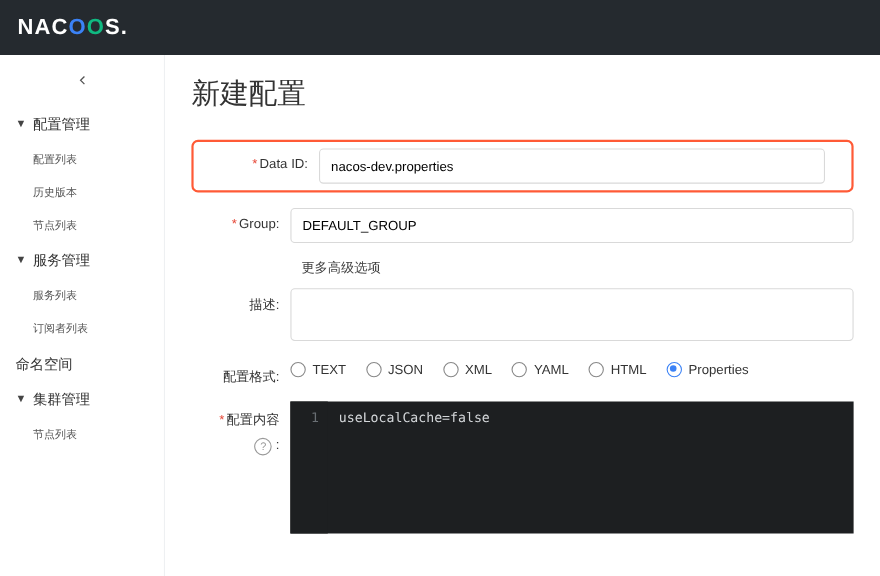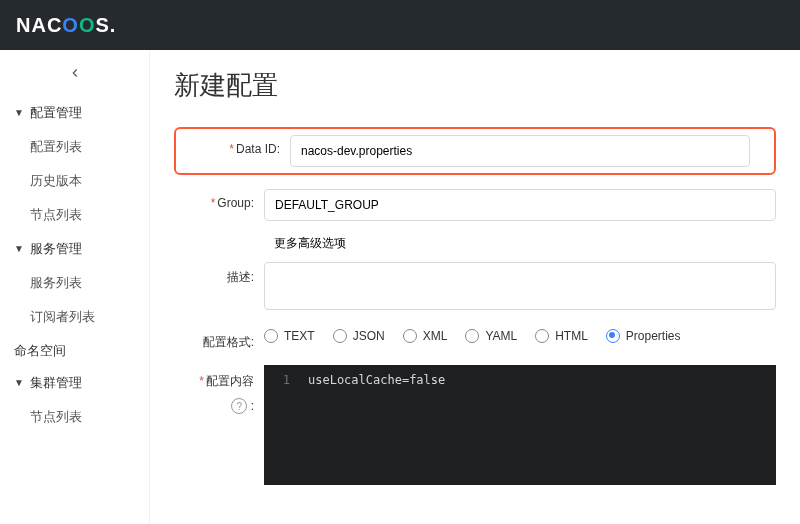--- a/index.html
+++ b/index.html
@@ -8,32 +8,32 @@
     .logo { display: flex; align-items: center; }
     .logo-txt { font-size: 20px; font-weight: 700; letter-spacing: 1px; color: #fff; }
     .logo-txt .o1 { color: #3b82f6; }
     .logo-txt .o2 { color: #10b981; }
     .logo-dot { color: #fff; }
     .wrap { display: flex; height: calc(100% - 50px); }
     .sidebar { width: 150px; background: #fff; border-right: 1px solid #eef0f2; padding-top: 6px; }
     .collapse { display: flex; justify-content: center; padding: 10px 0 16px; color: #666; }
     .nav-group { padding: 6px 14px; font-size: 13px; color: #333; display: flex; align-items: center; cursor: pointer; margin: 2px 0; }
     .caret { margin-right: 6px; font-size: 10px; color: #444; line-height: 1; }
-    .nav-item { padding: 8px 14px 8px 30px; font-size: 13px; color: #555; cursor: pointer; }
+    .nav-item { padding: 8px 14px 8px 30px; font-size: 10px; color: #555; cursor: pointer; }
     .main { flex: 1; background: #fff; padding: 14px 24px 0 24px; overflow: hidden; position: relative; }
     .title { font-size: 26px; font-weight: 400; color: #333; margin: 4px 0 24px; }
     .frow { display: flex; align-items: flex-start; margin-bottom: 14px; }
     .flabel { width: 90px; text-align: right; padding-right: 10px; font-size: 12px; color: #333; padding-top: 7px; white-space: nowrap; }
     .req { color: #e74c3c; margin-right: 2px; }
     .fctrl { flex: 1; }
     .tin { width: 100%; height: 32px; border: 1px solid #d9d9d9; border-radius: 4px; padding: 0 10px; font-size: 12px; font-family: inherit; outline: none; }
     .ta { width: 100%; height: 48px; border: 1px solid #d9d9d9; border-radius: 4px; padding: 6px 10px; font-size: 12px; font-family: inherit; outline: none; resize: none; }
     .hl { border: 2px solid #ff5a36 !important; border-radius: 6px; padding: 6px 24px; position: relative; display: flex; align-items: flex-start; }
     .hl .flabel { padding-top: 7px; }
-    .adv { color: #000000; font-size: 12px; cursor: pointer; margin: 2px 0 10px 100px; }
+    .adv { color: #404040; font-size: 12px; cursor: pointer; margin: 2px 0 10px 100px; }
     .rgroup { display: flex; gap: 18px; align-items: center; padding-top: 2px; flex-wrap: wrap; }
     .ropt { display: flex; align-items: center; gap: 6px; cursor: pointer; font-size: 12px; color: #333; }
     .rc { width: 14px; height: 14px; border-radius: 50%; border: 1.5px solid #888; display: inline-block; position: relative; }
     .rc.sel { border-color: #3b82f6; }
     .rc.sel::after { content: ""; position: absolute; top: 2px; left: 2px; width: 6px; height: 6px; background: #3b82f6; border-radius: 50%; }
     .editor { background: #1d1f21; border-radius: 0; display: flex; font-family: "Menlo","Monaco",monospace; font-size: 12px; min-height: 120px; flex: 1; }
     .gutter { width: 34px; text-align: right; padding: 8px 8px 0 0; color: #6a6f74; background: #1d1f21; user-select: none; }
     .code { padding: 8px 10px 0; color: #d4d7da; }
     .hint { width: 16px; height: 16px; border: 1px solid #999; border-radius: 50%; display: inline-flex; align-items: center; justify-content: center; font-size: 10px; color: #999; margin-top: 4px; cursor: pointer; }
     .ed-wrap { display: flex; flex-direction: column; flex: 1; }

